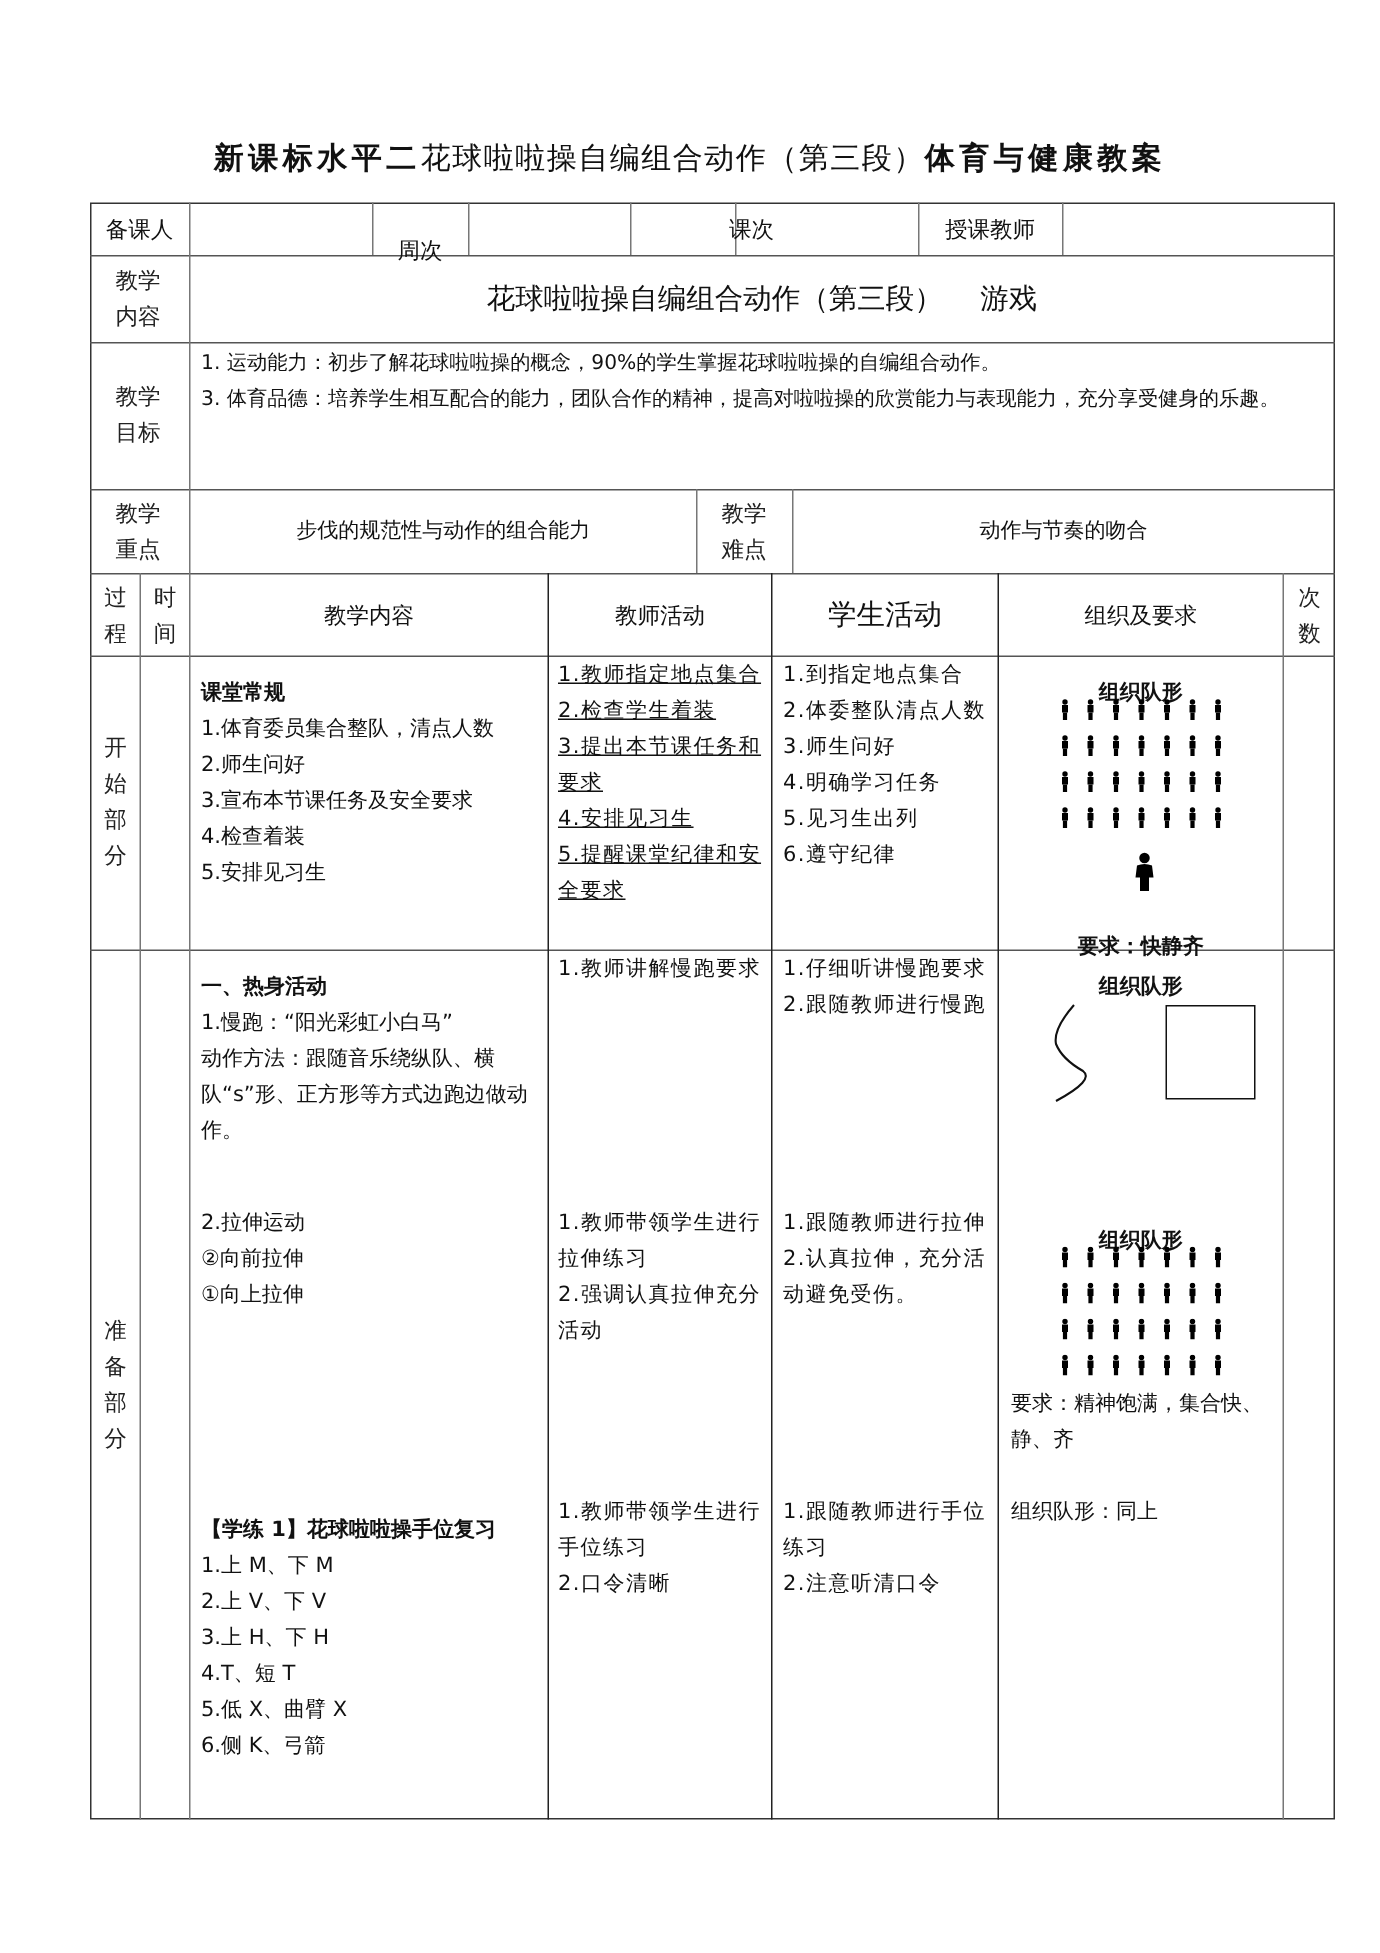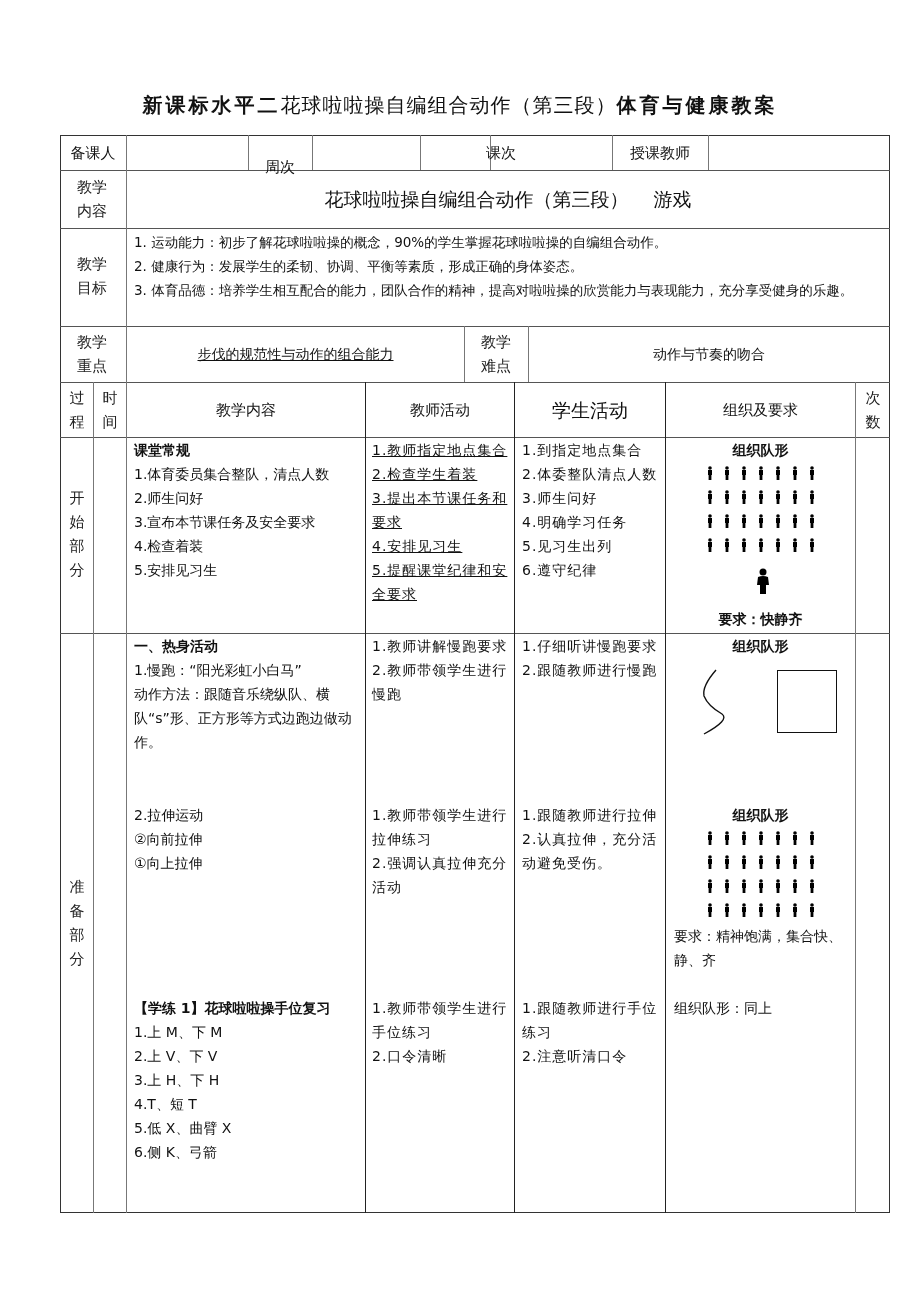--- a/index.html
+++ b/index.html
@@ -7,21 +7,21 @@
   .title { position:absolute; top:92px; left:0; width:920px; text-align:center; font-size:20px; letter-spacing:1px; }
   .title .b { font-weight:bold; letter-spacing:3px; }
   .title .n { font-weight:normal; }
   .box { position:absolute; box-sizing:border-box; }
   .ln-h { position:absolute; height:0; border-top:1px solid #555; }
   .ln-v { position:absolute; width:0; border-left:1px solid #777; }
   .ln-dk { border-color:#222; }
   .cell { position:absolute; font-size:14px; line-height:24px; }
   .c { text-align:center; display:flex; align-items:center; justify-content:center; }
   .vert { position:absolute; font-size:15px; line-height:24px; text-align:center; color:#222; }
-  .bold { font-weight:bold; }
+  .bold { font-weight:bold;margin-top:12px; }
   .list div { white-space:nowrap; }
   .wrap { white-space:normal; word-break:break-all; }
   .people { position:absolute; }
   .row { display:flex; gap:11px; justify-content:center; margin-bottom:11px; height:13px; }
 </style>
 </head>
 <body>
 
 <div class="title">
   <span class="b">新课标水平二</span><span class="n">花球啦啦操自编组合动作（第三段）</span><span class="b">体育与健康教案</span>
@@ -71,29 +71,28 @@
     <div>内容</div>
   </div>
 <div class="cell c" style="left:127px;top:170px;width:762px;height:58px;font-size:19px;">花球啦啦操自编组合动作（第三段）　 游戏</div>
 
 <div class="vert" style="left:72px;top:252px;width:40px;">
     <div>教学</div>
     <div>目标</div>
   </div>
 <div class="cell wrap" style="left:134px;top:230px;width:750px;font-size:13.5px;">
   <div>1.  运动能力：初步了解花球啦啦操的概念，90%的学生掌握花球啦啦操的自编组合动作。</div>
-  <div>2.  健康行为：发展学生的柔韧、协调、平衡等素质，形成正确的身体姿态。</div>
   <div>3.  体育品德：培养学生相互配合的能力，团队合作的精神，提高对啦啦操的欣赏能力与表现能力，充分享受健身的乐趣。</div>
 </div>
 
 <div class="vert" style="left:72px;top:330px;width:40px;">
     <div>教学</div>
     <div>重点</div>
   </div>
-<div class="cell c" style="left:127px;top:326px;width:337px;height:56px;text-decoration:underline;">步伐的规范性与动作的组合能力</div>
+<div class="cell c" style="left:127px;top:326px;width:337px;height:56px;">步伐的规范性与动作的组合能力</div>
 <div class="vert" style="left:476px;top:330px;width:40px;">
     <div>教学</div>
     <div>难点</div>
   </div>
 <div class="cell c" style="left:529px;top:326px;width:360px;height:56px;">动作与节奏的吻合</div>
 
 <div class="vert" style="left:63px;top:386px;width:28px;">
     <div>过</div>
     <div>程</div>
   </div>
@@ -305,21 +304,20 @@
     <div>分</div>
   </div>
 
 <div class="cell wrap" style="left:134px;top:634px;width:226px;">
   <div class="bold">一、热身活动</div>
   <div>1.慢跑：“阳光彩虹小白马”</div>
   <div>动作方法：跟随音乐绕纵队、横队“s”形、正方形等方式边跑边做动作。</div>
 </div>
 <div class="cell wrap" style="left:372px;top:634px;width:138px;letter-spacing:1px;">
   <div>1.教师讲解慢跑要求</div>
-  <div>2.教师带领学生进行慢跑</div>
 </div>
 <div class="cell wrap" style="left:522px;top:634px;width:140px;letter-spacing:1px;">
   <div>1.仔细听讲慢跑要求</div>
   <div>2.跟随教师进行慢跑</div>
 </div>
 <div class="cell bold" style="left:666px;top:634px;width:189px;text-align:center;">组织队形</div>
 <div class="people" style="left:700px;top:668px;">
   <svg width="30" height="68" viewBox="0 0 30 68">
       <path d="M16 2 Q2 18 4 28 Q8 38 22 46 Q30 52 4 66" fill="none" stroke="#111" stroke-width="1.4"></path>
     </svg>

